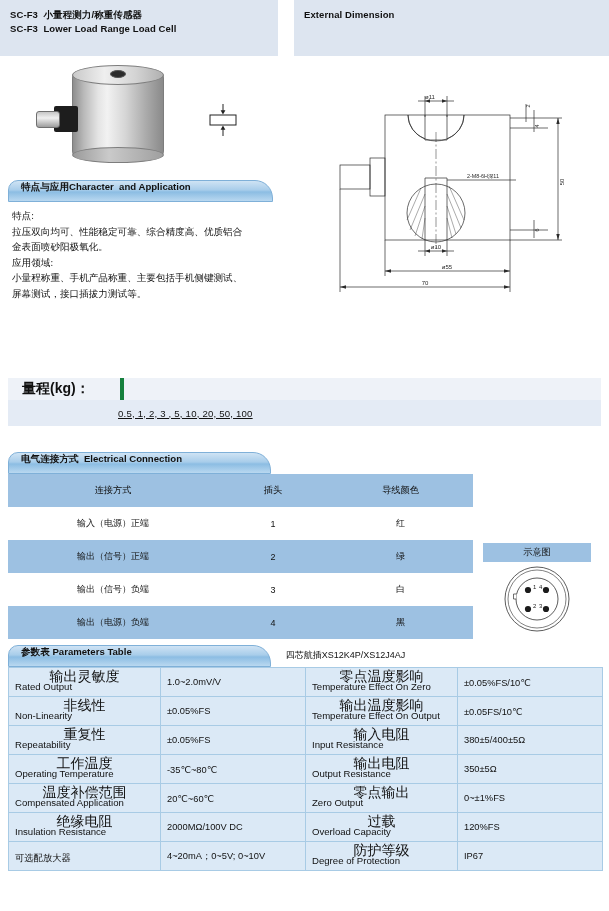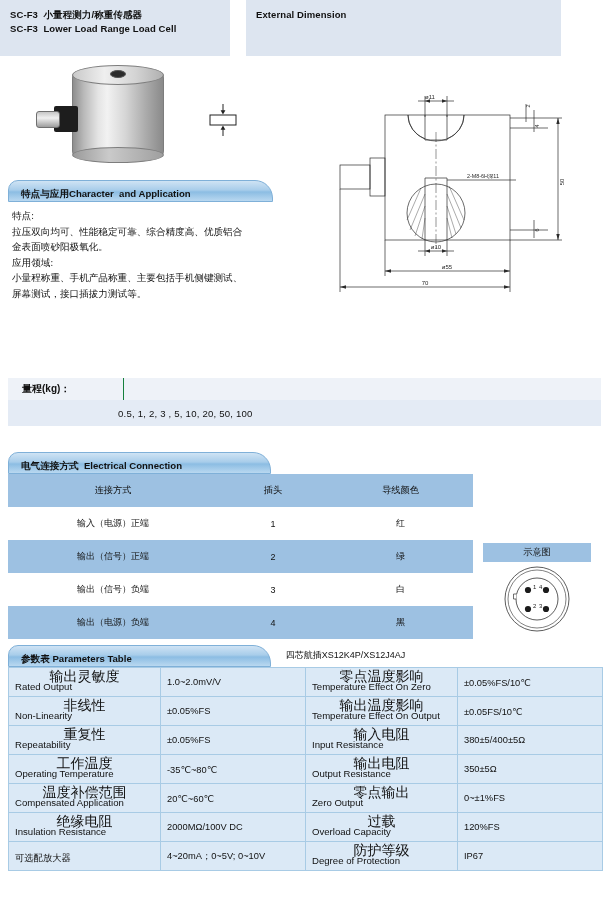--- a/index.html
+++ b/index.html
@@ -12,21 +12,21 @@
   }
   .page { position: relative; width: 609px; height: 911px; }
 
   
   .top-band { display: flex; gap: 8px; padding: 0; }
   .band-box {
     background: #dde5f0;
     height: 56px;
     padding: 8px 0 0 10px;
   }
-  .band-left  { width: 230px; }
+  .band-left  { width: 278px; }
   .band-right { width: 315px; margin-left: 8px; }
   .band-line {
     font-size: 9.5px; font-weight: bold; line-height: 14px;
     letter-spacing: .1px; white-space: pre;
   }
 
   
   .mid-row { position: relative; height: 282px; }
 
   .photo-wrap { position: absolute; left: 10px; top: 8px; width: 250px; height: 110px; }
@@ -71,48 +71,48 @@
 
   .drawing-wrap { position: absolute; left: 330px; top: 4px; width: 275px; height: 270px; }
 
   
   .tab-head {
     position: relative;
     height: 22px;
     background: linear-gradient(to bottom,#cfe3f4 0%,#a8cdea 45%,#8cbde3 55%,#b9d8f0 100%);
     border: 1px solid #7fb0d8;
     border-radius: 10px 18px 0 0;
-    display: flex; align-items: flex-end;
+    display: flex; align-items: flex-start;
     padding-left: 12px;
     font-size: 9.6px; font-weight: bold; color: #111;
     white-space: pre;
   }
 
   
   .char-sec { position: absolute; left: 8px; top: 180px; width: 265px; }
   .char-body { padding: 6px 2px 0 4px; font-family: Liberation Serif, serif; }
   .char-body p {
     font-size: 9.6px; line-height: 15.5px; color: #111; white-space: pre-wrap;
   }
 
   
   .range-sec { position: absolute; left: 8px; top: 378px; width: 593px; }
   .range-head {
     display: flex; height: 22px; background: #eef2f8;
   }
   .range-head .lbl {
-    width: 116px; border-right: 1px solid #15803d;
+    width: 116px; border-right: 4px solid #15803d;
     display: flex; align-items: center; padding-left: 14px;
-    font-size: 10px; font-weight: bold; color: #111;
+    font-size: 14px; font-weight: bold; color: #111;
   }
   .range-head .rest { flex: 1; }
   .range-vals {
     height: 26px; background: #e4ebf5;
     display: flex; align-items: center; padding-left: 110px;
-    font-size: 9.6px; color: #111; letter-spacing: .2px;
+    font-size: 9.6px; color: #111; letter-spacing: .2px; text-decoration: underline;
   }
 
   
   .elec-sec { position: absolute; left: 8px; top: 452px; width: 593px; }
   .elec-head-wrap { width: 263px; }
   table.elec { width: 100%; border-collapse: collapse; table-layout: fixed; }
   table.elec td {
     height: 18px; font-size: 9px; text-align: center; color: #111;
     padding: 10px;
   }

